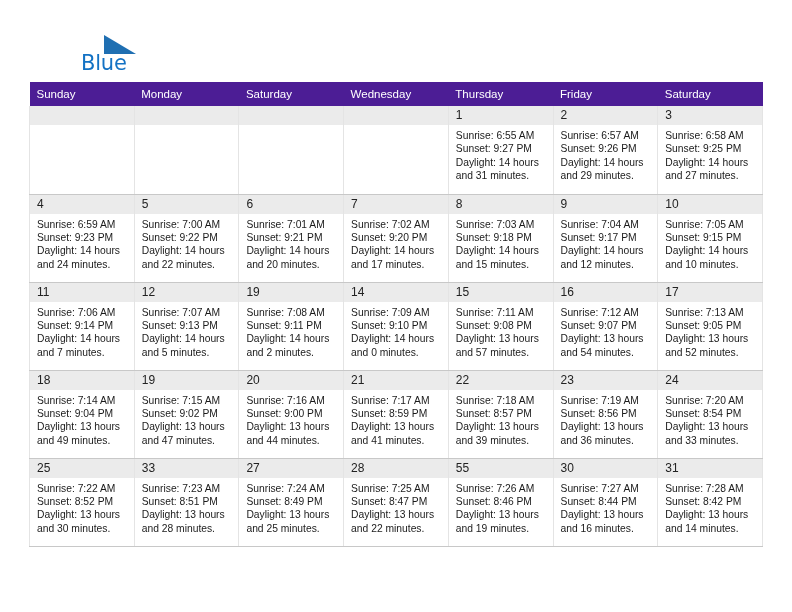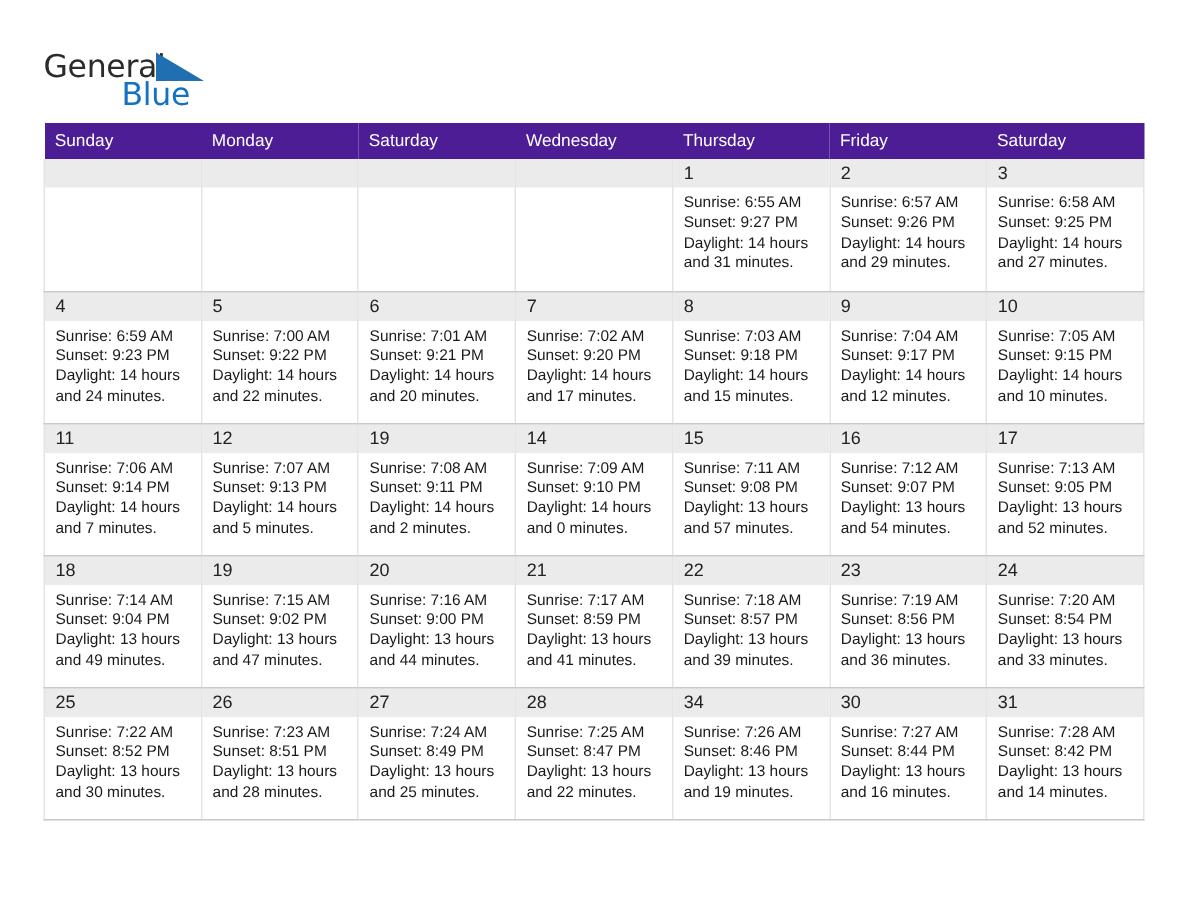--- a/index.html
+++ b/index.html
@@ -140,21 +140,20 @@
   td.blank .cell-body { visibility: hidden; }
 </style>
 </head>
 <body>
 
 <div class="page">
 
   <div class="top">
 
     <div class="logo">
-      <span class="logo-general">General</span>
       <span class="logo-triangle"></span>
       <span class="logo-blue">Blue</span>
     </div>
 
 
   </div>
 
   <table class="calendar">
     <thead>
       <tr>
@@ -412,21 +411,21 @@
           <td class="first-col">
             <div class="daynum">25</div>
             <div class="cell-body">
               <div>Sunrise: 7:22 AM</div>
               <div>Sunset: 8:52 PM</div>
               <div>Daylight: 13 hours</div>
               <div>and 30 minutes.</div>
             </div>
           </td>
           <td>
-            <div class="daynum">26</div>
+            <div class="daynum">33</div>
             <div class="cell-body">
               <div>Sunrise: 7:23 AM</div>
               <div>Sunset: 8:51 PM</div>
               <div>Daylight: 13 hours</div>
               <div>and 28 minutes.</div>
             </div>
           </td>
           <td>
             <div class="daynum">27</div>
             <div class="cell-body">
@@ -439,21 +438,21 @@
           <td>
             <div class="daynum">28</div>
             <div class="cell-body">
               <div>Sunrise: 7:25 AM</div>
               <div>Sunset: 8:47 PM</div>
               <div>Daylight: 13 hours</div>
               <div>and 22 minutes.</div>
             </div>
           </td>
           <td>
-            <div class="daynum">34</div>
+            <div class="daynum">55</div>
             <div class="cell-body">
               <div>Sunrise: 7:26 AM</div>
               <div>Sunset: 8:46 PM</div>
               <div>Daylight: 13 hours</div>
               <div>and 19 minutes.</div>
             </div>
           </td>
           <td>
             <div class="daynum">30</div>
             <div class="cell-body">

